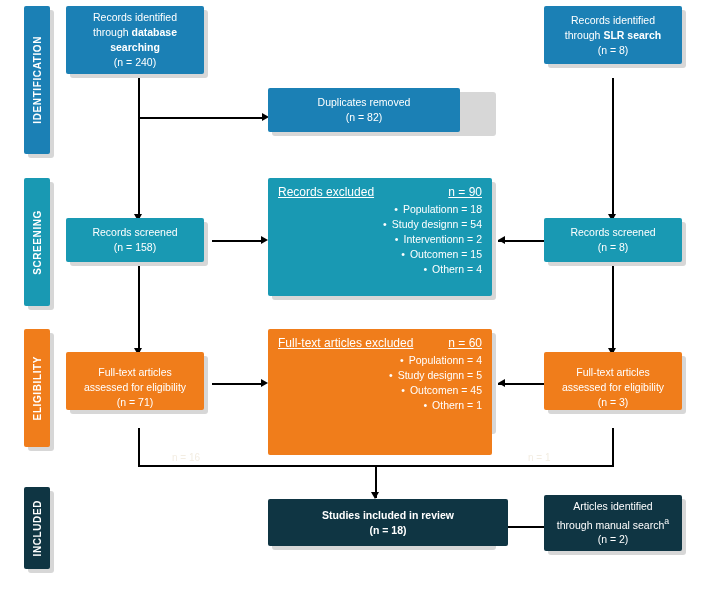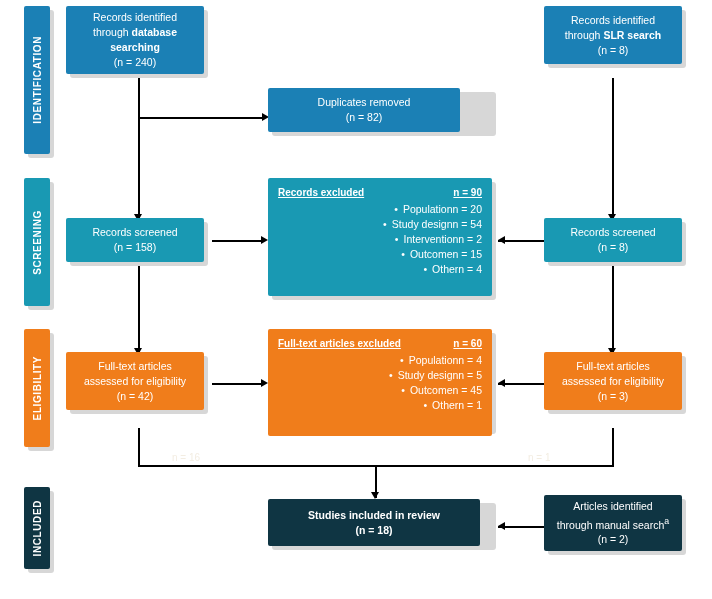--- a/index.html
+++ b/index.html
@@ -58,37 +58,37 @@
   }
 
   
   .c-ident   { background: #1b80b5; }
   .c-screen  { background: #1999b3; }
   .c-elig    { background: #f07d1b; }
   .c-incl    { background: #0f3543; }
 
   .c-ident-box  { background: #1b80b5; }
   .c-screen-box { background: #1999b3; }
-  .c-elig-box   { background: #f07d1b; }
+  .c-elig-box   { background: #f07d1b; justify-content: flex-end; }
   .c-incl-box   { background: #0f3543; }
 
   
   .listbox {
     align-items: stretch;
     justify-content: flex-start;
     text-align: left;
     padding: 7px 10px 7px 10px;
   }
   .listbox .hdr {
     display: flex;
     justify-content: space-between;
-    font-weight: bold;
+    font-weight: normal;
     text-decoration: underline;
     margin-bottom: 2px;
-    font-size: 10px;
+    font-size: 12px;
   }
   .listbox .row {
     display: flex;
     justify-content: flex-end;
     font-size: 10.5px;
     line-height: 15px;
   }
   .listbox .row .lbl::before {
     content: "\2022";
     margin-right: 5px;
@@ -236,21 +236,21 @@
   </div>
 
   <div class="shadow" style="left:272px; top:182px; width:224px; height:118px;"></div>
   <div class="box c-screen-box listbox" style="left:268px; top:178px; width:224px; height:118px;">
     <div class="hdr">
       <span>Records excluded</span>
       <span>n = 90</span>
     </div>
     <div class="row">
       <span class="lbl">Population</span>
-      <span class="num">n = 20</span>
+      <span class="num">n = 18</span>
     </div>
     <div class="row">
       <span class="lbl">Study design</span>
       <span class="num">n = 54</span>
     </div>
     <div class="row">
       <span class="lbl">Intervention</span>
       <span class="num">n = 2</span>
     </div>
     <div class="row">
@@ -260,32 +260,32 @@
     <div class="row">
       <span class="lbl">Other</span>
       <span class="num">n = 4</span>
     </div>
   </div>
 
   <div class="shadow" style="left:70px; top:356px; width:138px; height:58px;"></div>
   <div class="box c-elig-box" style="left:66px; top:352px; width:138px; height:58px;">
     <div>Full-text articles</div>
     <div>assessed for eligibility</div>
-    <div>(n = 42)</div>
+    <div>(n = 71)</div>
   </div>
 
   <div class="shadow" style="left:548px; top:356px; width:138px; height:58px;"></div>
   <div class="box c-elig-box" style="left:544px; top:352px; width:138px; height:58px;">
     <div>Full-text articles</div>
     <div>assessed for eligibility</div>
     <div>(n = 3)</div>
   </div>
 
   <div class="shadow" style="left:272px; top:333px; width:224px; height:101px;"></div>
-  <div class="box c-elig-box listbox" style="left:268px; top:329px; width:224px; height:107px;">
+  <div class="box c-elig-box listbox" style="left:268px; top:329px; width:224px; height:126px;">
     <div class="hdr">
       <span>Full-text articles excluded</span>
       <span>n = 60</span>
     </div>
     <div class="row">
       <span class="lbl">Population</span>
       <span class="num">n = 4</span>
     </div>
     <div class="row">
       <span class="lbl">Study design</span>
@@ -295,21 +295,21 @@
       <span class="lbl">Outcome</span>
       <span class="num">n = 45</span>
     </div>
     <div class="row">
       <span class="lbl">Other</span>
       <span class="num">n = 1</span>
     </div>
   </div>
 
   <div class="shadow" style="left:272px; top:503px; width:224px; height:47px;"></div>
-  <div class="box c-incl-box" style="left:268px; top:499px; width:212px; height:47px;">
+  <div class="box c-incl-box" style="left:268px; top:499px; width:240px; height:47px;">
     <div class="bold">Studies included in review</div>
     <div class="bold">(n = 18)</div>
   </div>
 
   <div class="shadow" style="left:548px; top:499px; width:138px; height:56px;"></div>
   <div class="box c-incl-box" style="left:544px; top:495px; width:138px; height:56px;">
     <div>Articles identified</div>
     <div>
       <span>through manual search</span><sup>a</sup>
     </div>

